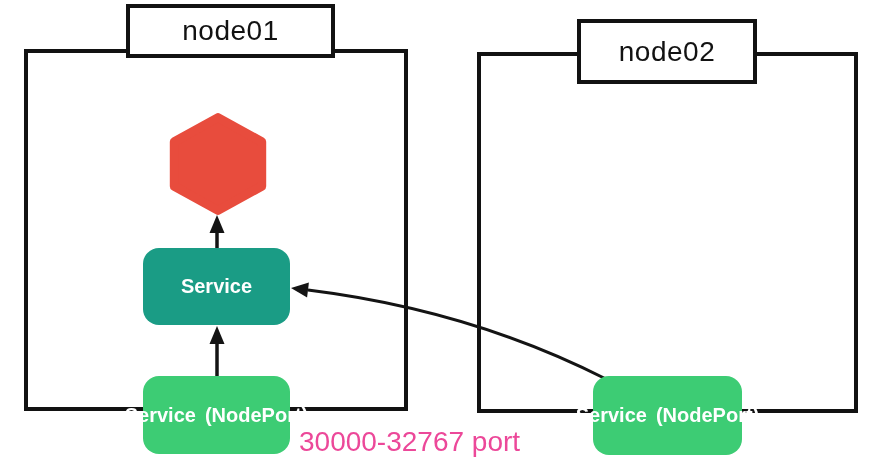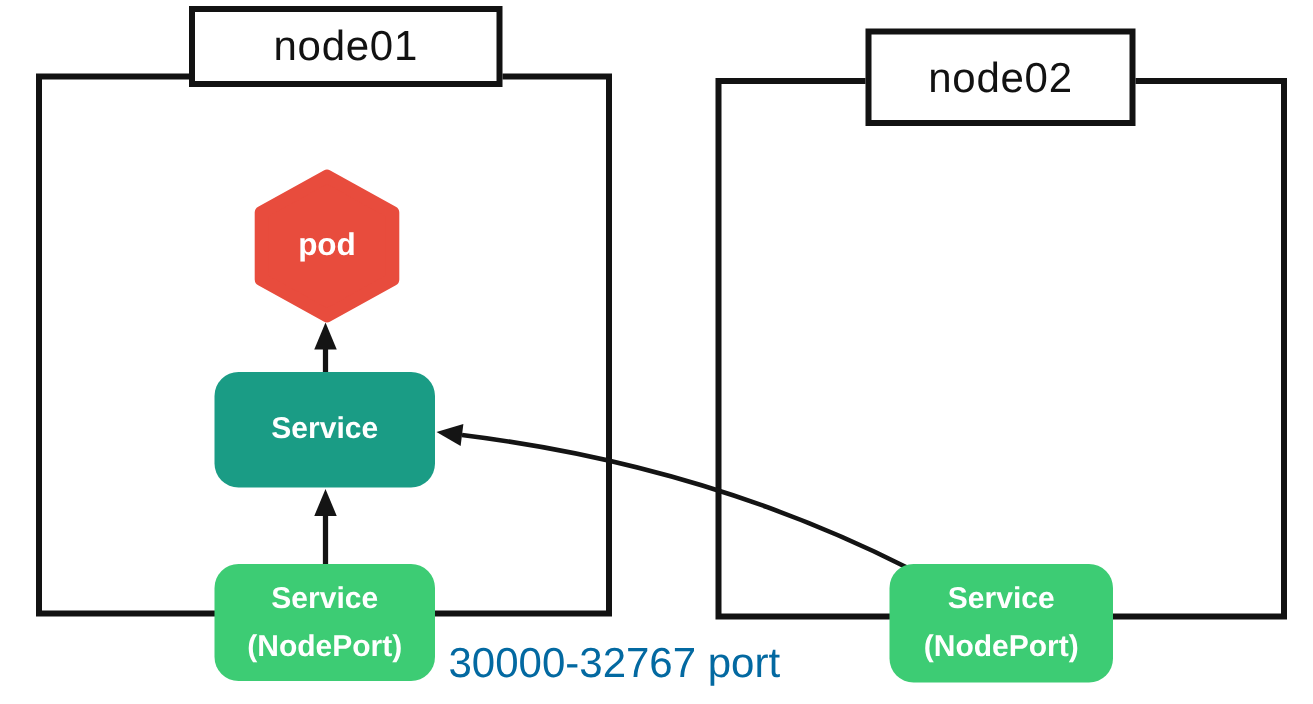--- a/index.html
+++ b/index.html
@@ -54,21 +54,21 @@
 
   
   .svc {
     position: absolute;
     border-radius: 16px;
     color: #ffffff;
     font-weight: bold;
     font-size: 20px;
     line-height: 1.15;
     display: flex;
-    flex-direction: column;
+    flex-direction: row;
     align-items: center;
     justify-content: center;
     gap: 9px;
     text-align: center;
     z-index: 3;
   }
   .clusterip { left: 143px; top: 248px; width: 147px; height: 77px; }
   .nodeport1 { left: 143px; top: 376px; width: 147px; height: 78px; }
   .nodeport2 { left: 593px; top: 376px; width: 149px; height: 79px; }
 
@@ -84,21 +84,21 @@
     font-size: 21px;
     z-index: 3;
   }
 
   
   .port-note {
     position: absolute;
     left: 299px;
     top: 426px;
     font-size: 28px;
-    color: #0369a1;
+    color: #ec4899;
     white-space: nowrap;
     z-index: 4;
   }
 </style>
 </head>
 <body>
 
 <div class="canvas">
 
   <div class="node-rect node1"></div>
@@ -118,21 +118,20 @@
     <polygon points="291,288 308.9,282.6 307.1,297.4" fill="#141414"></polygon>
   </svg>
 
   <div class="node-label label1">
     <span>node01</span>
   </div>
   <div class="node-label label2">
     <span>node02</span>
   </div>
 
-  <div class="pod-label">pod</div>
 
   <div class="svc clusterip" style="background-color: rgb(26, 156, 133);">
     <span>Service</span>
   </div>
 
   <div class="svc nodeport1" style="background-color: rgb(61, 204, 116);">
     <span>Service</span>
     <span>(NodePort)</span>
   </div>
 

